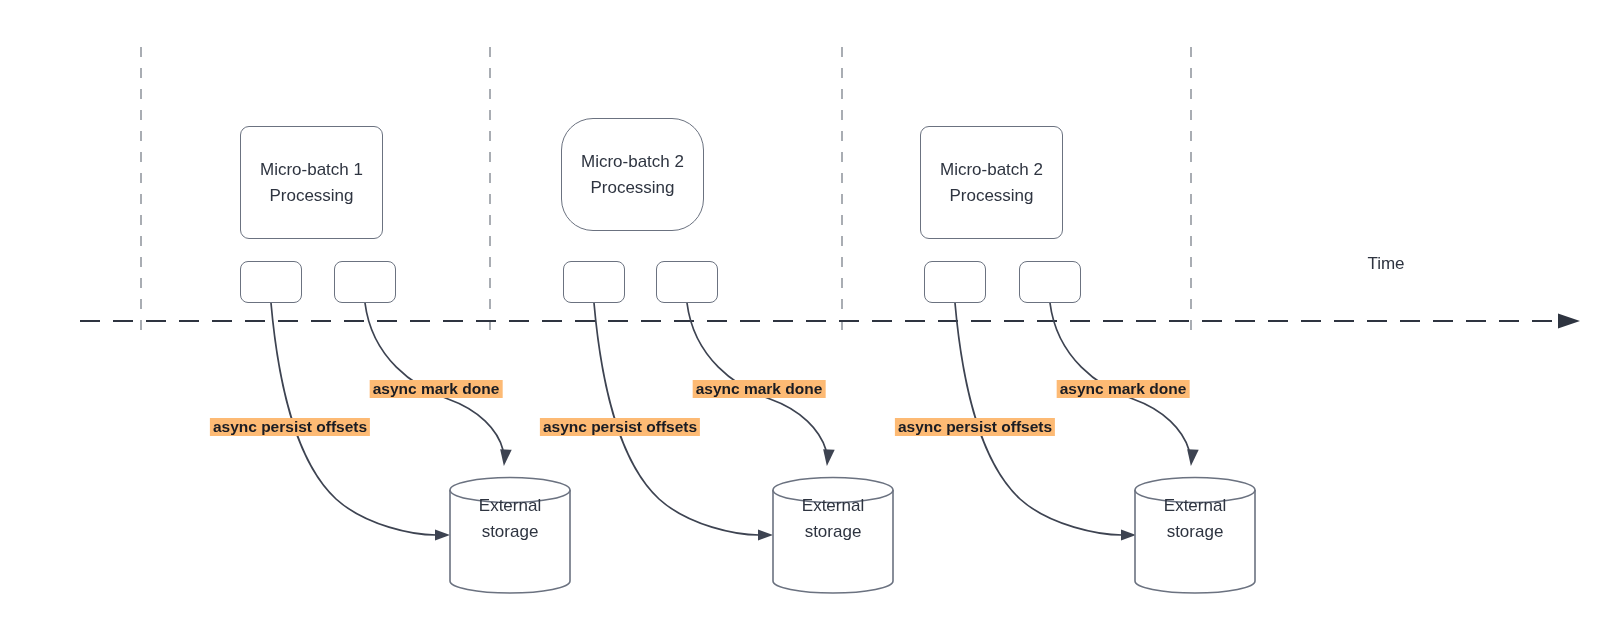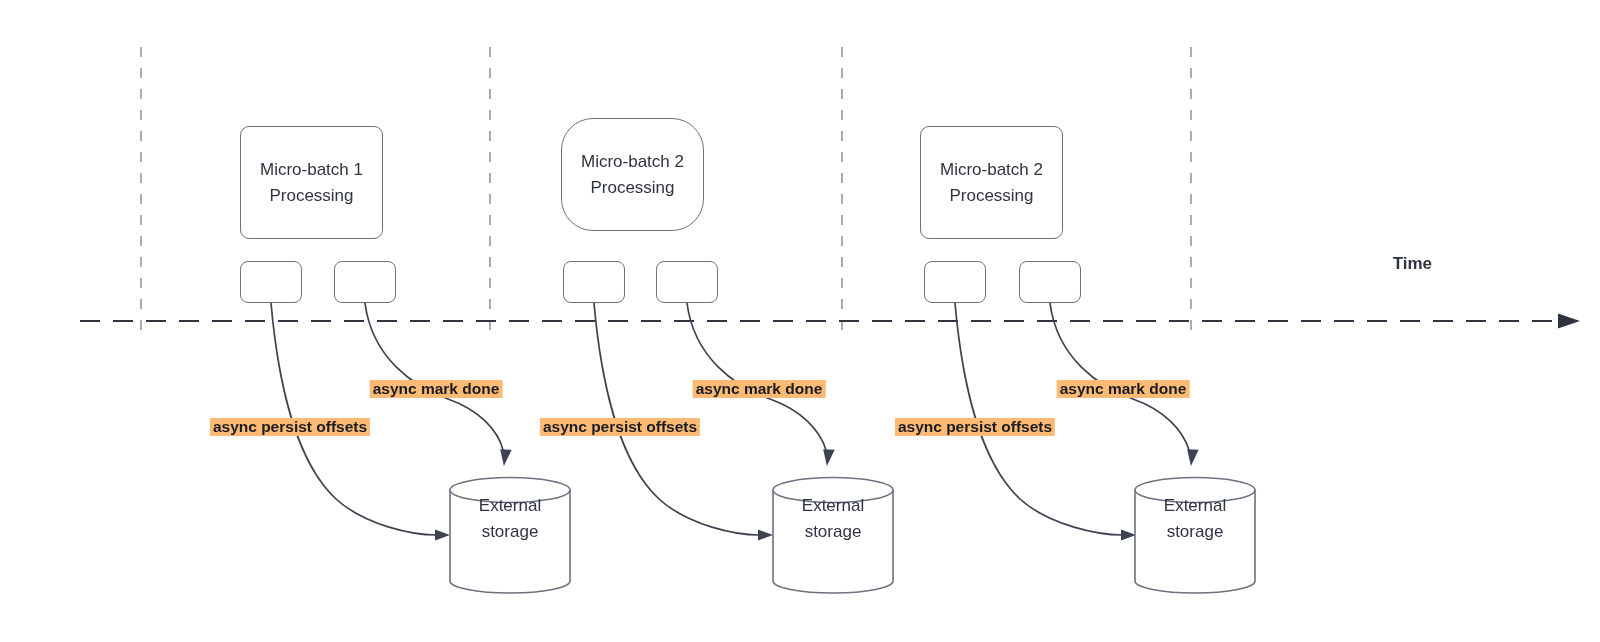--- a/index.html
+++ b/index.html
@@ -40,22 +40,22 @@
   .edge-label{
     position:absolute;transform:translate(-50%,-50%);
     font-size:15.5px;font-weight:bold;color:var(--label);
     background:#fdba74;padding:0 3px;white-space:nowrap;
   }
   .cyl-label{
     position:absolute;top:493px;width:140px;transform:translateX(-50%);
     font-size:17px;line-height:26px;color:var(--text);text-align:center;
   }
   .time-label{
-    position:absolute;left:1340px;top:254px;width:92px;text-align:right;
-    font-size:17px;color:var(--text);font-weight:bold;
+    position:absolute;left:1340px;top:254px;width:92px;text-align:center;
+    font-size:17px;color:var(--text);
   }
 </style>
 </head>
 <body>
 
 <div class="canvas">
 
   <svg class="lines-layer" viewBox="0 0 1600 642" xmlns="http://www.w3.org/2000/svg">
 
     <line class="guide" x1="141" y1="47" x2="141" y2="337"></line>

